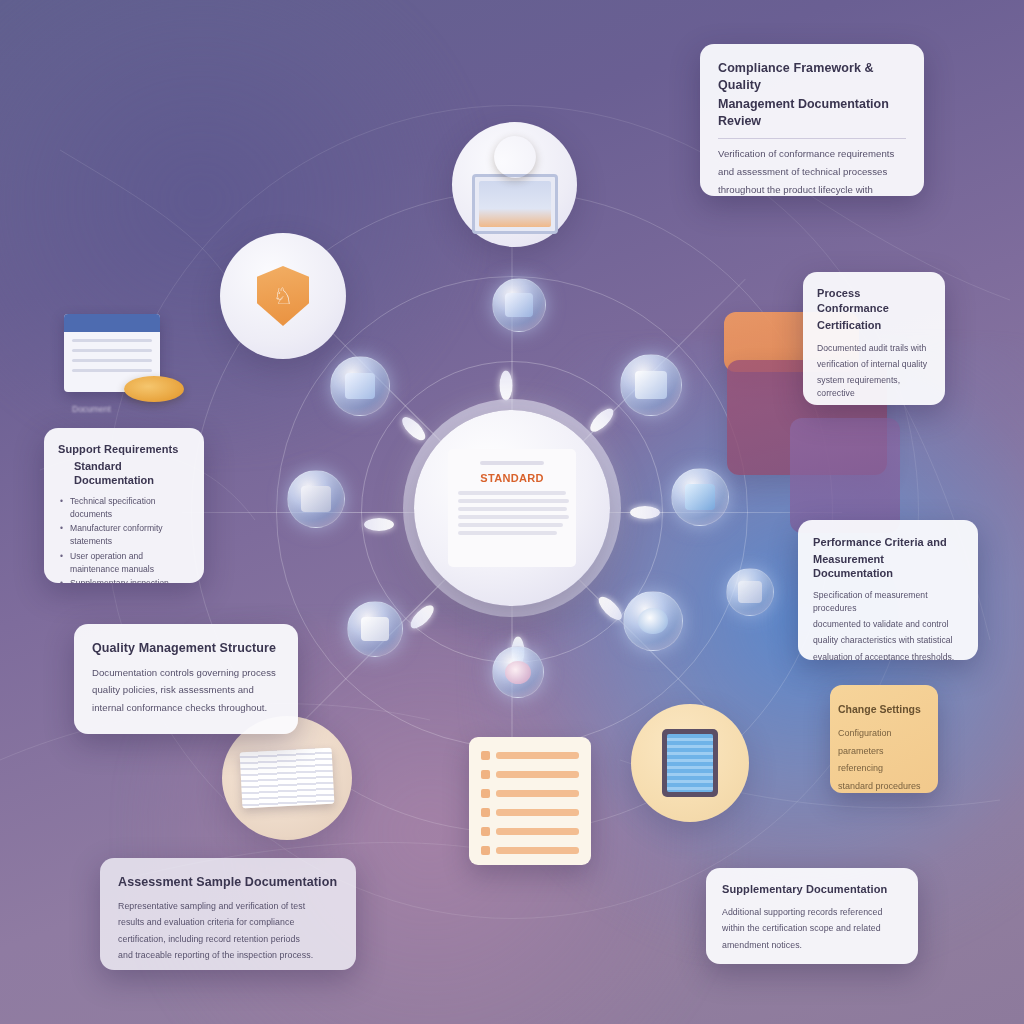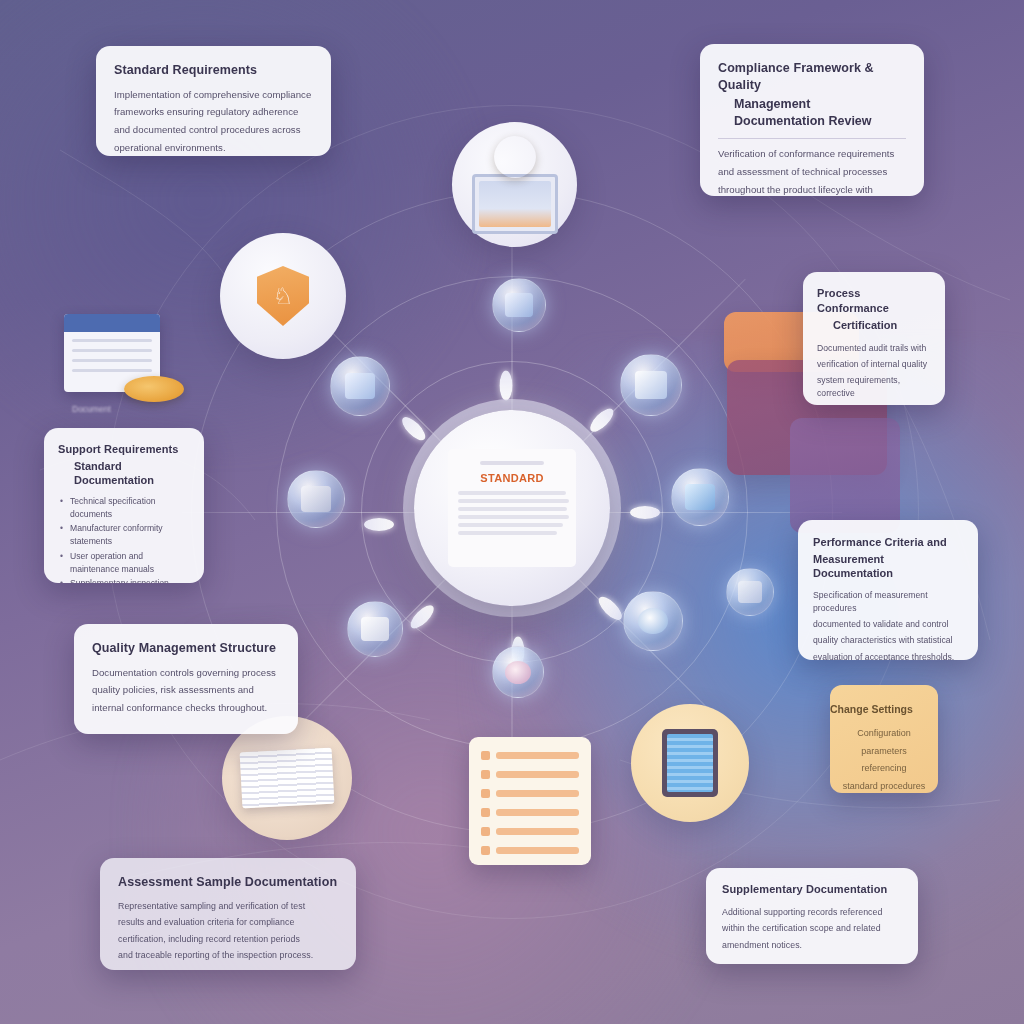--- a/index.html
+++ b/index.html
@@ -77,34 +77,34 @@
 
   
   .card{position:absolute;border-radius:14px;box-sizing:border-box;
     background:rgba(250,250,253,.95);
     box-shadow:0 10px 30px rgba(38,28,66,.30);
     padding:16px 18px;overflow:hidden;}
   .card.translucent{background:rgba(243,241,249,.80);}
   .card h4{margin:0 0 9px;font-size:12.5px;font-weight:700;color:#3a3550;
     line-height:1.32;filter:blur(.75px);letter-spacing:.1px;}
   .card .sub{font-size:12.5px;font-weight:700;color:#3a3550;filter:blur(.75px);
-    line-height:1.32;margin:-6px 16px 9px;}
+    line-height:1.32;margin:-6px 0 9px;}
   .card p{margin:0 0 3px;font-size:9.6px;color:#56506b;line-height:1.55;
     filter:blur(.7px);letter-spacing:.05px;}
   .card ul{margin:0;padding:0 0 0 12px;list-style:none;}
   .card li{font-size:9.6px;color:#56506b;line-height:1.55;filter:blur(.7px);
     position:relative;margin-bottom:1px;}
   .card li::before{content:"•";position:absolute;left:-10px;color:#6b6384;}
   .card .rule{height:1px;background:#cecadd;margin:7px 0 8px;}
 
-  .note{position:absolute;border-radius:12px;box-sizing:border-box;padding:18px 0;
+  .note{position:absolute;border-radius:12px;box-sizing:border-box;padding:18px 8px;
     background:linear-gradient(150deg,#f6d49a 0%,#f2c98c 100%);
     box-shadow:0 10px 26px rgba(40,28,66,.28);}
   .note h4{margin:0 0 12px;font-size:10.5px;font-weight:700;color:#6a5230;filter:blur(.7px);}
-  .note p{margin:0 0 4px;font-size:9px;color:#7a6240;line-height:1.5;filter:blur(.7px);text-align:center;}
+  .note p{margin:0 0 4px;font-size:9px;color:#7a6240;line-height:1.5;filter:blur(.7px);}
 
   .blk{position:absolute;border-radius:12px;}
   .blk-orange{background:linear-gradient(165deg,#f09a62 0%,#e88b53 100%);opacity:.92;
     box-shadow:0 10px 26px rgba(40,28,66,.22);}
   .blk-magenta{background:linear-gradient(165deg,#9c5377 0%,#8b4a70 100%);opacity:.80;
     box-shadow:0 10px 26px rgba(40,28,66,.22);}
   .blk-violet{background:linear-gradient(165deg,#8e6aa6 0%,#7d5c98 100%);opacity:.72;}
 
   
   .ico-monitor{width:86px;height:60px;border-radius:4px;background:#e8eaf5;
@@ -276,27 +276,20 @@
         <div class="ln"></div>
     </div>
     <div class="ico-seal"></div>
   </div>
   <div class="caption" style="left:72px;top:404px;">Document</div>
 
   <div class="blk blk-orange" style="left:724px;top:312px;width:135px;height:60px;"></div>
   <div class="blk blk-magenta" style="left:727px;top:360px;width:160px;height:115px;"></div>
   <div class="blk blk-violet" style="left:790px;top:418px;width:110px;height:115px;"></div>
 
-  <div class="card" style="left:96px;top:46px;width:235px;height:110px;">
-    <h4>Standard Requirements</h4>
-    <p>Implementation of comprehensive compliance</p>
-    <p>frameworks ensuring regulatory adherence</p>
-    <p>and documented control procedures across</p>
-    <p>operational environments.</p>
-  </div>
 
   <div class="card" style="left:700px;top:44px;width:224px;height:152px;">
     <h4>Compliance Framework &amp; Quality</h4>
     <div class="sub">Management Documentation Review</div>
     <div class="rule"></div>
     <p>Verification of conformance requirements</p>
     <p>and assessment of technical processes</p>
     <p>throughout the product lifecycle with</p>
 
   </div>

